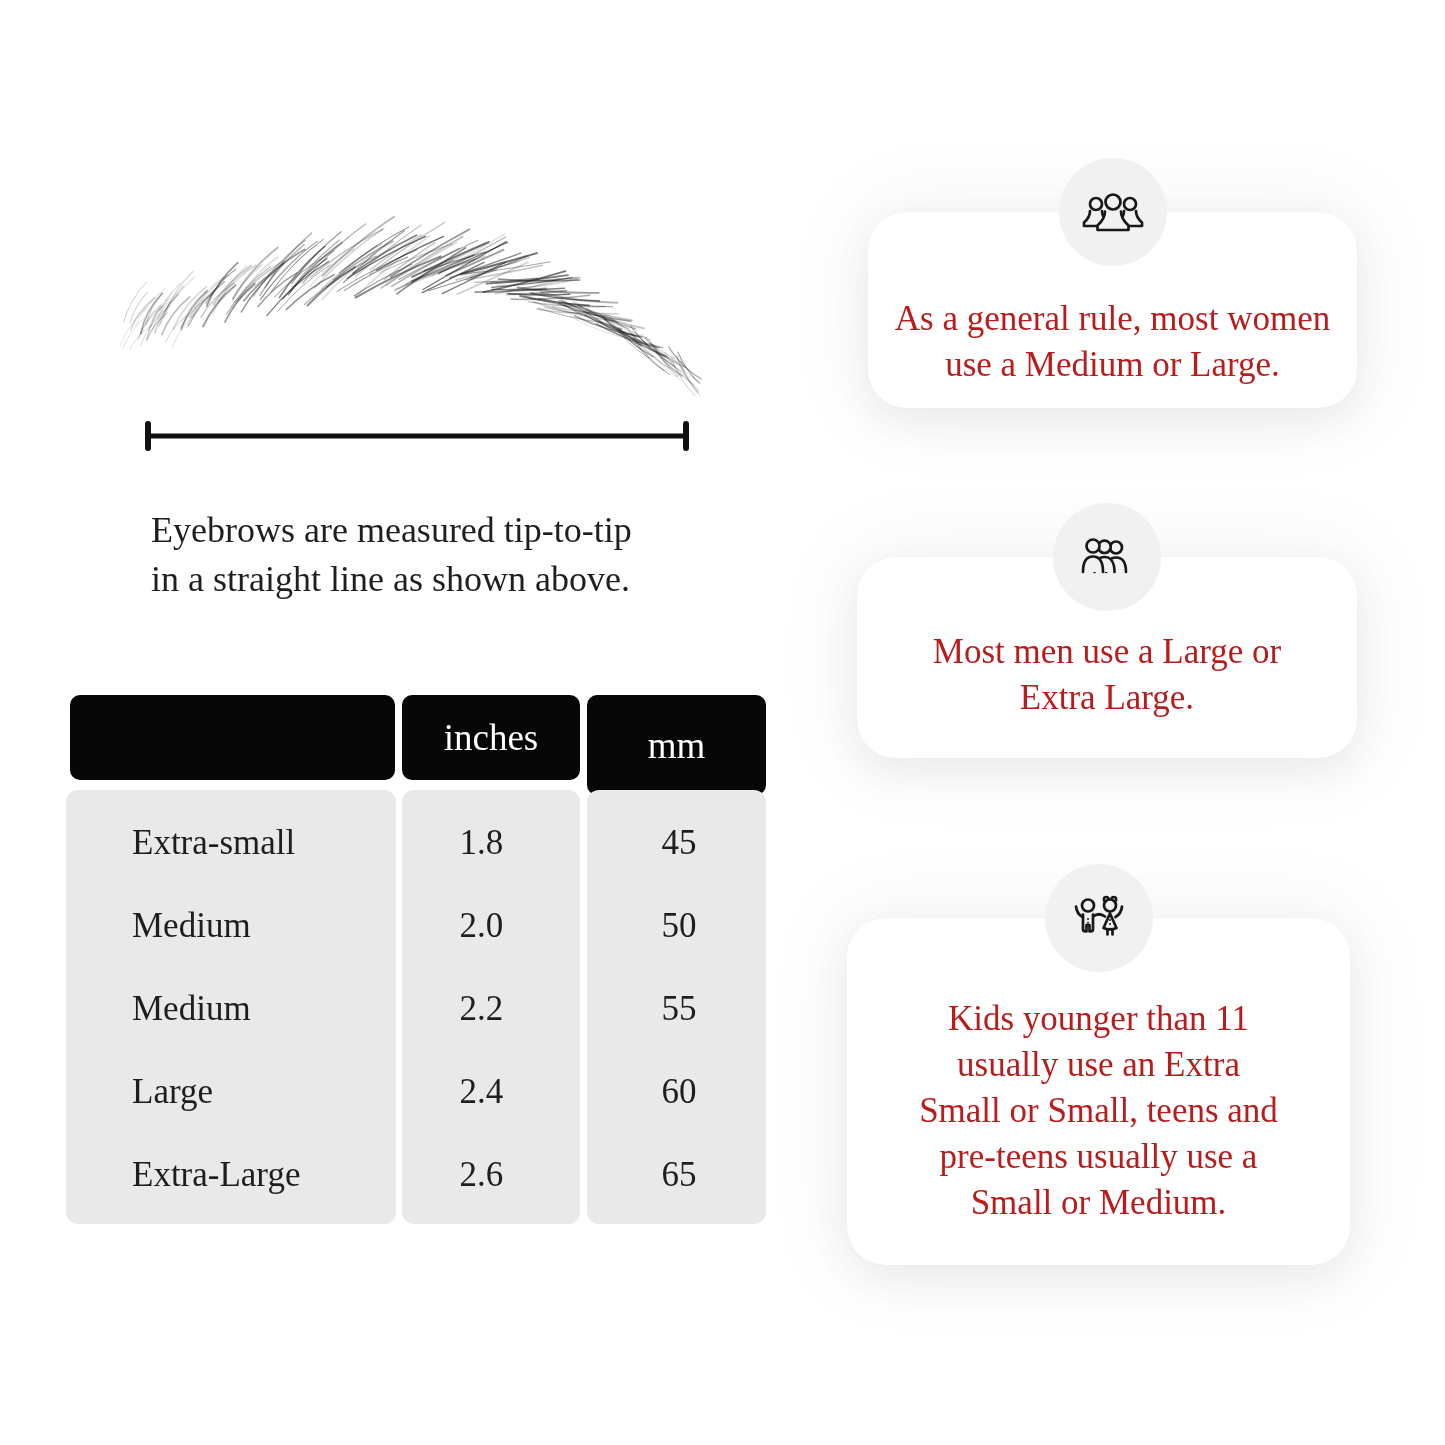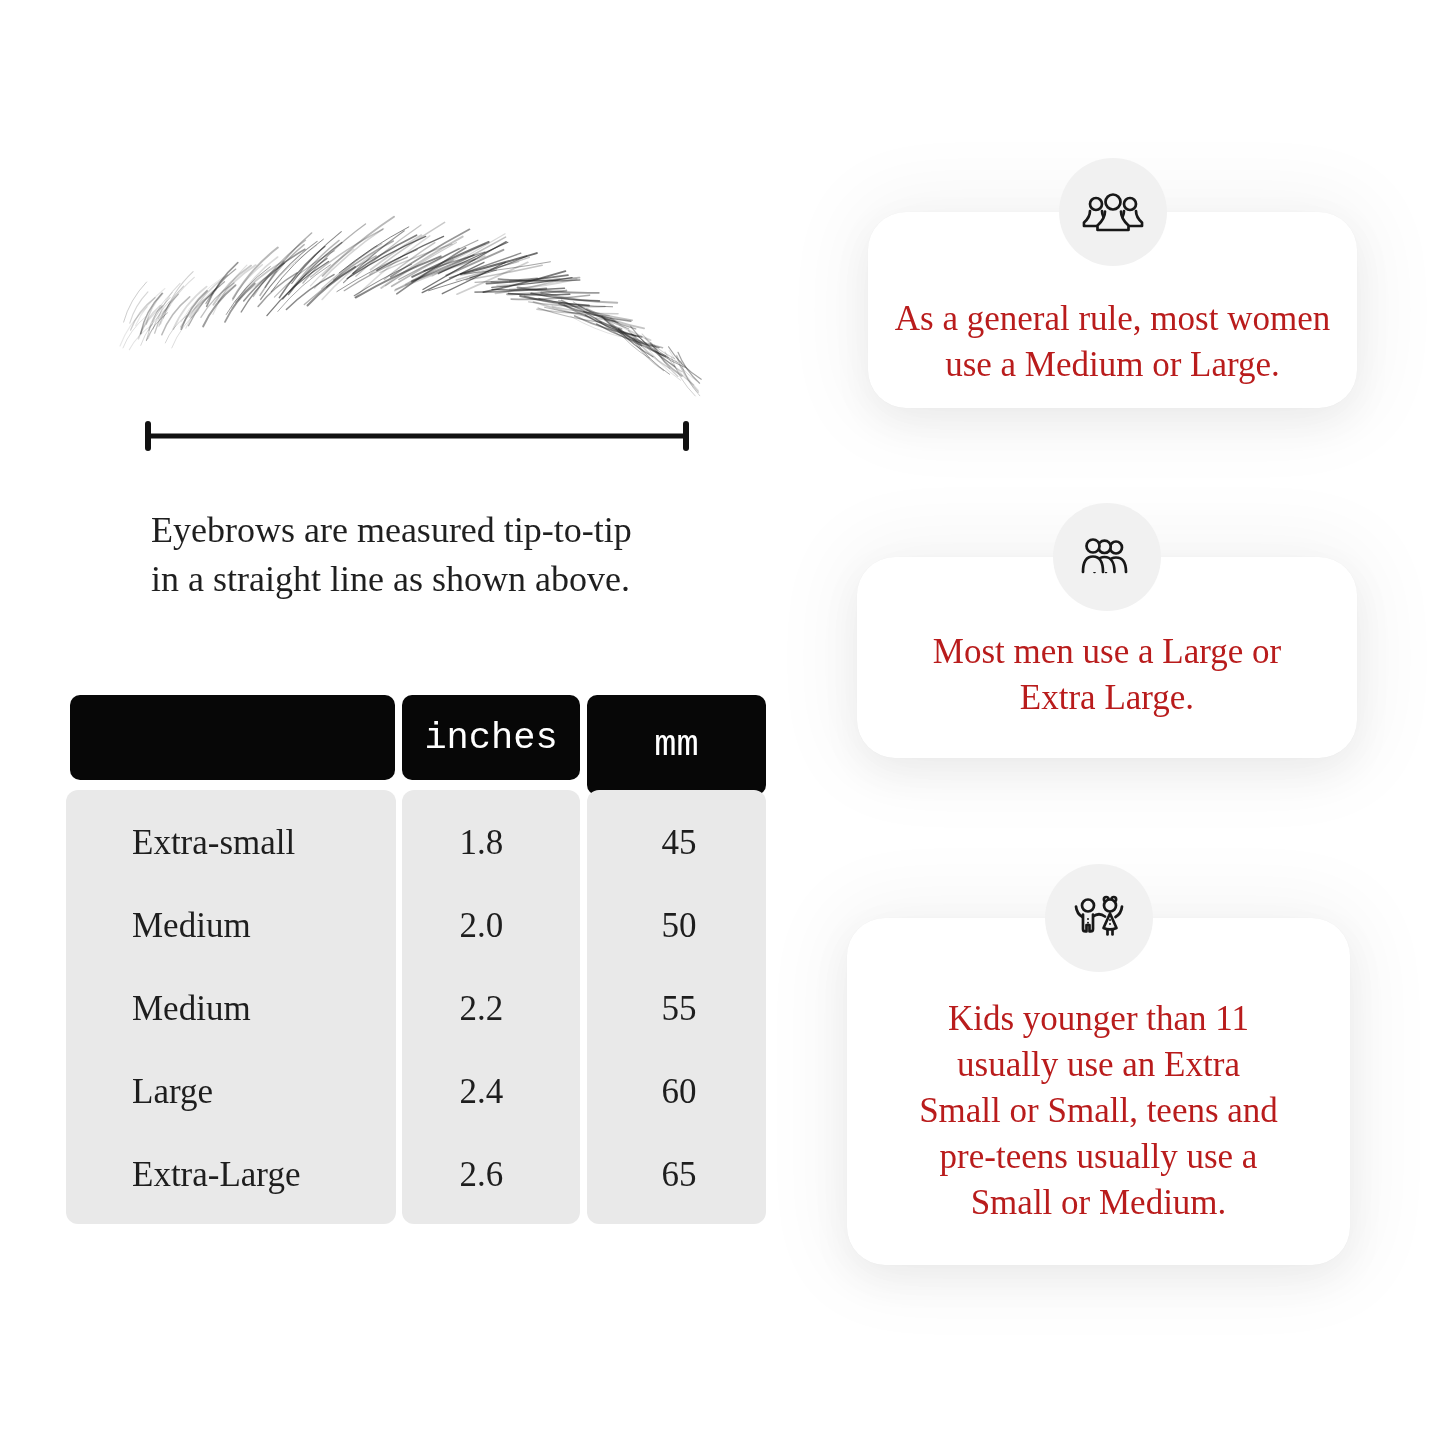--- a/index.html
+++ b/index.html
@@ -7,21 +7,21 @@
     position:relative;width:1445px;height:1445px;background:#ffffff;overflow:hidden;
     font-family:"Liberation Serif","DejaVu Serif",serif;color:#1e1e1e;
   }
   
   .eyebrow-svg{position:absolute;left:100px;top:202px;width:620px;height:210px;}
   .measure-svg{position:absolute;left:134px;top:414px;width:566px;height:44px;}
   .caption{position:absolute;left:130px;top:506px;font-size:36px;line-height:49px;color:#1f1f1f;margin-left:21px;}
   .caption div{white-space:nowrap;}
   
   .th{position:absolute;background:#070707;border-radius:10px;color:#ffffff;
-      display:flex;align-items:center;justify-content:center;font-size:37px;font-family:Liberation Mono, monospace;}
+      display:flex;align-items:center;justify-content:center;font-size:37px;}
   .th1{left:70px;top:695px;width:325px;height:85px;}
   .th2{left:402px;top:695px;width:178px;height:85px;}
   .th3{left:587px;top:695px;width:179px;height:100px;}
   .tb{position:absolute;top:790px;height:434px;background:#e9e9e9;border-radius:12px;}
   .tb1{left:66px;width:330px;}
   .tb2{left:402px;width:178px;}
   .tb3{left:587px;width:179px;}
   .rows{position:absolute;left:66px;top:790px;width:700px;height:434px;
         display:flex;flex-direction:column;padding:12px 0 8px 0;box-sizing:border-box;border-radius:28px;}
   .trow{flex:1;display:flex;align-items:center;font-size:35px;}

